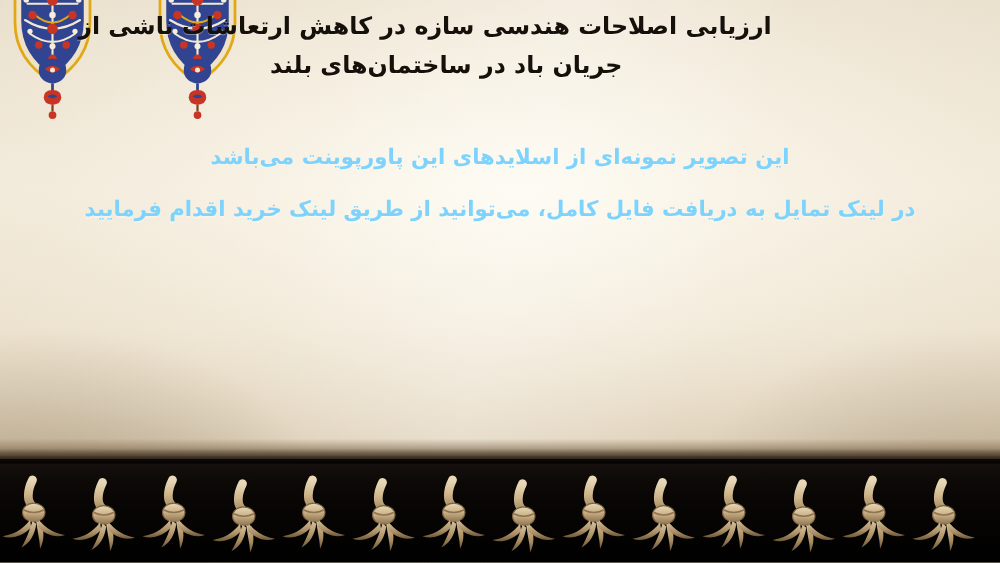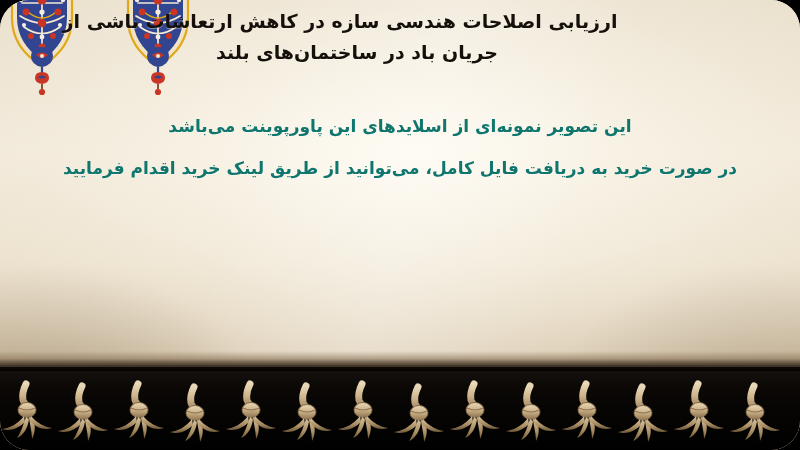--- a/index.html
+++ b/index.html
@@ -11,21 +11,20 @@
     overflow: hidden;
     background: #000;
   }
 
   #slide {
     position: relative;
     width: 800px;
     height: 450px;
     overflow: hidden;
     font-family: "DejaVu Sans", "Liberation Sans", sans-serif;
-    border-radius: 29px;
   }
 
   
   .carpet-bg {
     position: absolute;
     inset: 0;
     background-color: #ded2bc;
     background-image:
       radial-gradient(ellipse 900px 420px at 52% 34%, rgba(255,252,243,0.92) 0%, rgba(246,238,223,0.55) 42%, rgba(214,198,172,0.0) 74%),
       linear-gradient(180deg, #e4dac6 0%, #e9e0cd 16%, #efe7d7 34%, #e6dbc5 58%, #cdbb9e 82%, #b9a484 100%),
@@ -75,21 +74,21 @@
   }
   .title .tline { display: block; }
   .title .tline-1 { padding-right: 120px; }
   .title .tline-2 { padding-right: 86px; }
 
   .body-block {
     position: absolute;
     top: 106px;
     left: 0;
     right: 0;
-    color: #0f766e;
+    color: #7dd3fc;
     font-size: 17px;
     font-weight: 700;
     line-height: 2.45;
     text-shadow: 0 1px 0 rgba(255,255,255,0.3);
   }
   .body-block .bline { display: block; }
 
   
   .fringe-zone {
     position: absolute;
@@ -198,21 +197,21 @@
 
   <div class="text-layer">
 
     <div class="title">
       <span class="tline tline-1">ارزیابی اصلاحات هندسی سازه در کاهش ارتعاشات ناشی از</span>
       <span class="tline tline-2">جریان باد در ساختمان‌های بلند</span>
     </div>
 
     <div class="body-block">
       <span class="bline">این تصویر نمونه‌ای از اسلایدهای این پاورپوینت می‌باشد</span>
-      <span class="bline">در صورت خرید به دریافت فایل کامل، می‌توانید از طریق لینک خرید اقدام فرمایید</span>
+      <span class="bline">در لینک تمایل به دریافت فایل کامل، می‌توانید از طریق لینک خرید اقدام فرمایید</span>
     </div>
 
   </div>
 
   <div class="fringe-zone">
     <div class="fringe-dark"></div>
     <div class="carpet-edge"></div>
 
     <svg class="fringe-svg" viewBox="0 0 800 110" xmlns="http://www.w3.org/2000/svg">
       <defs>

